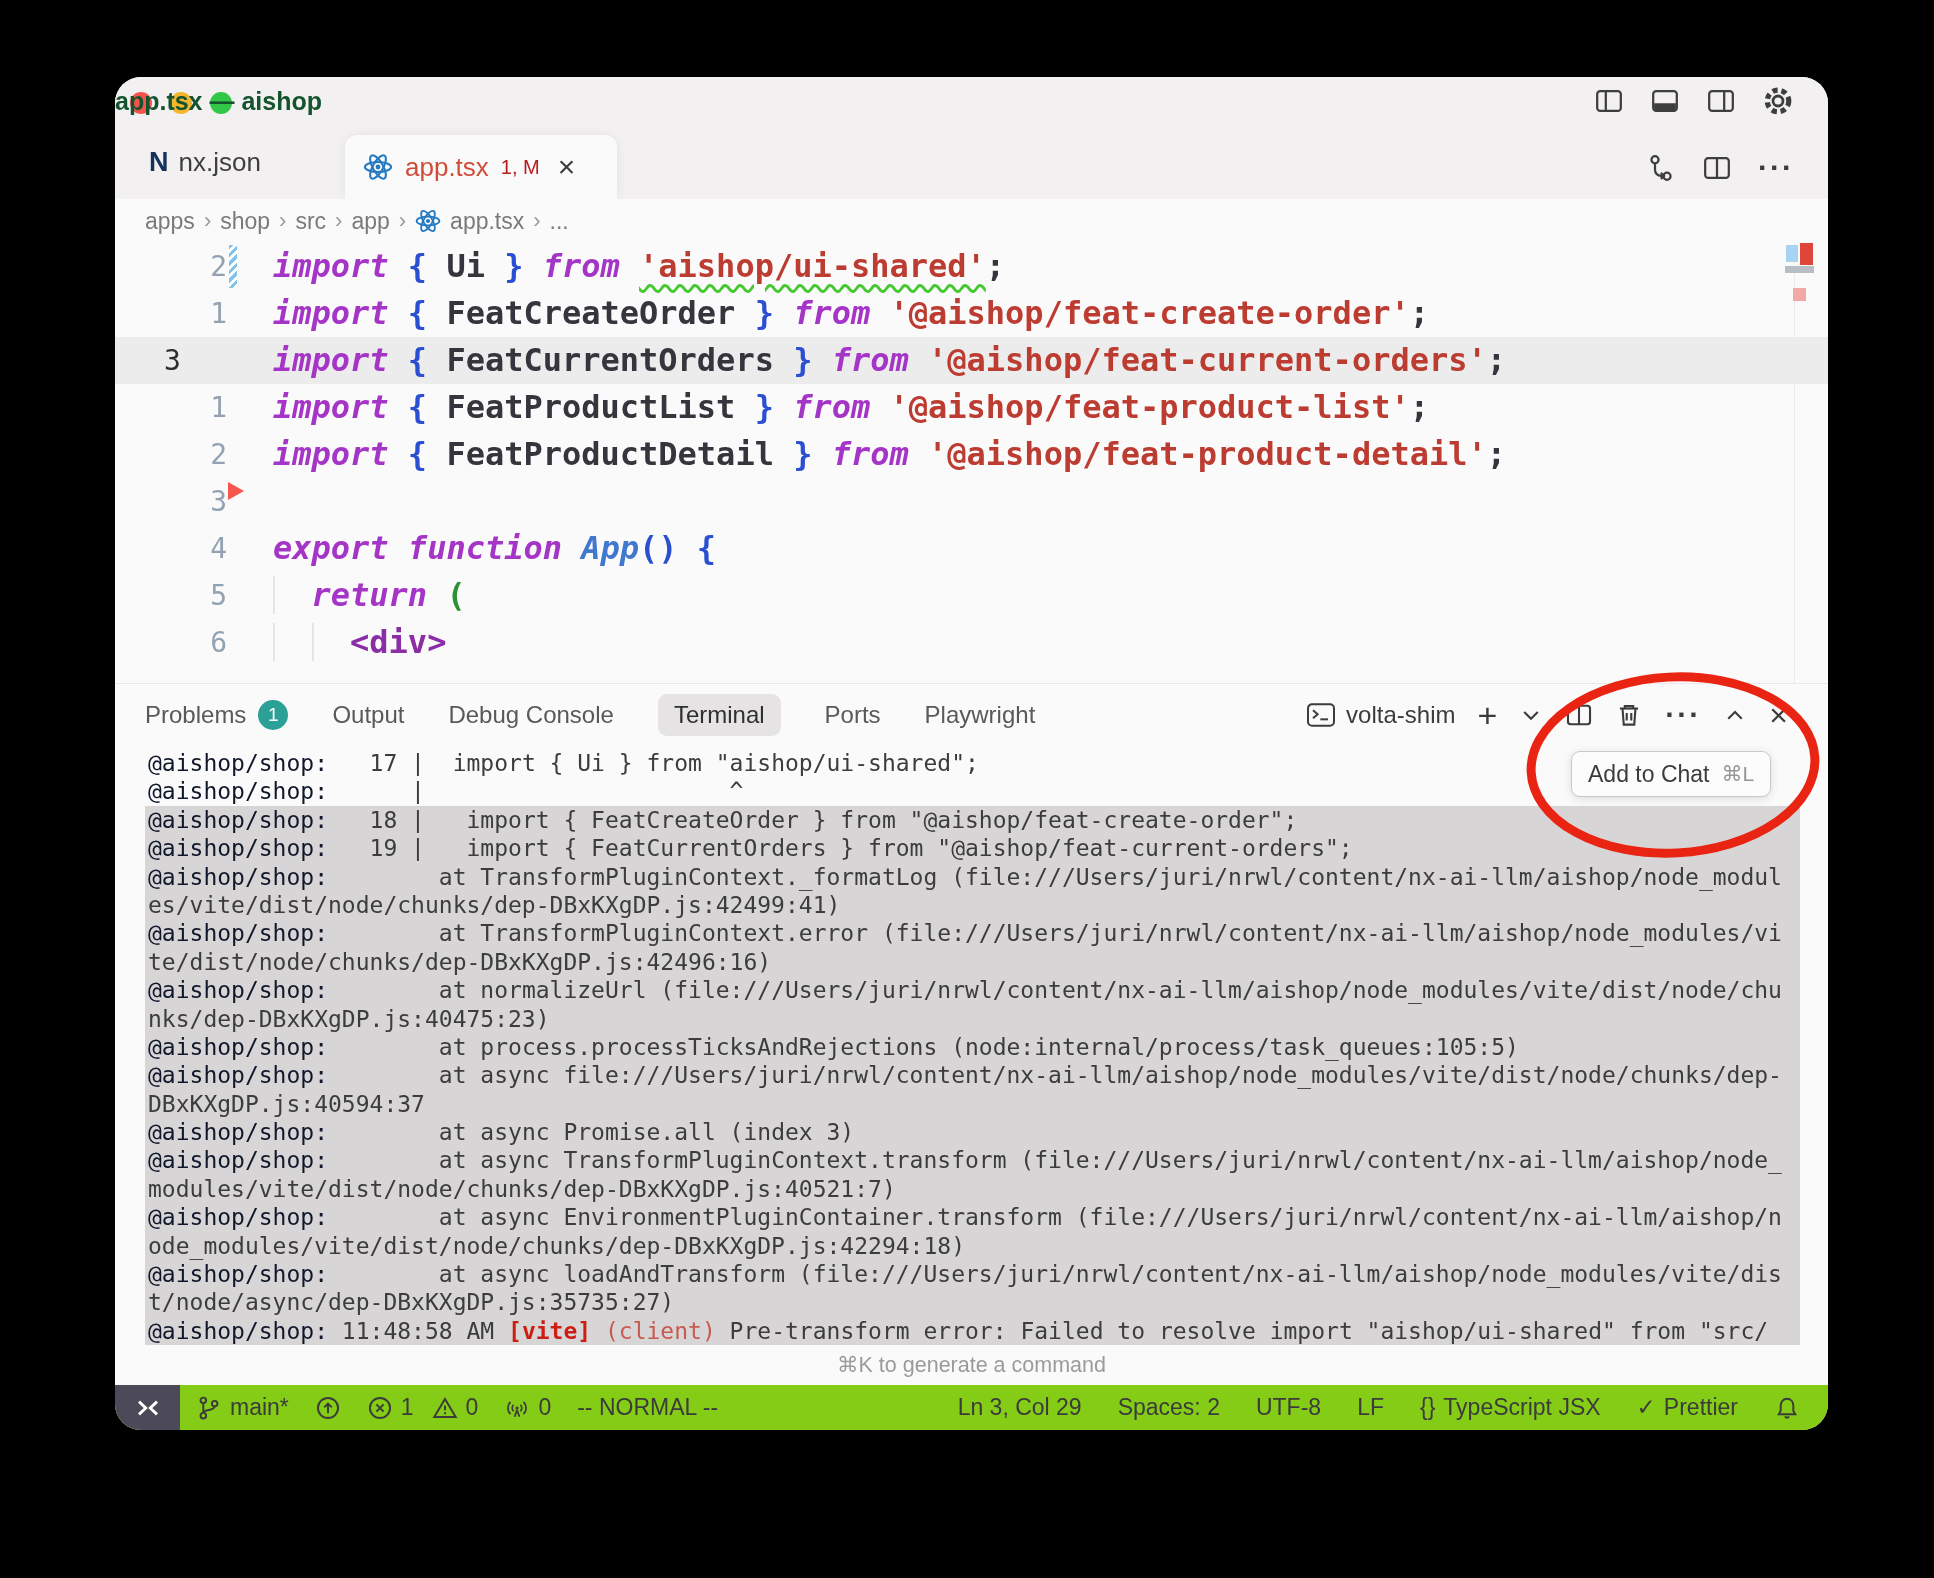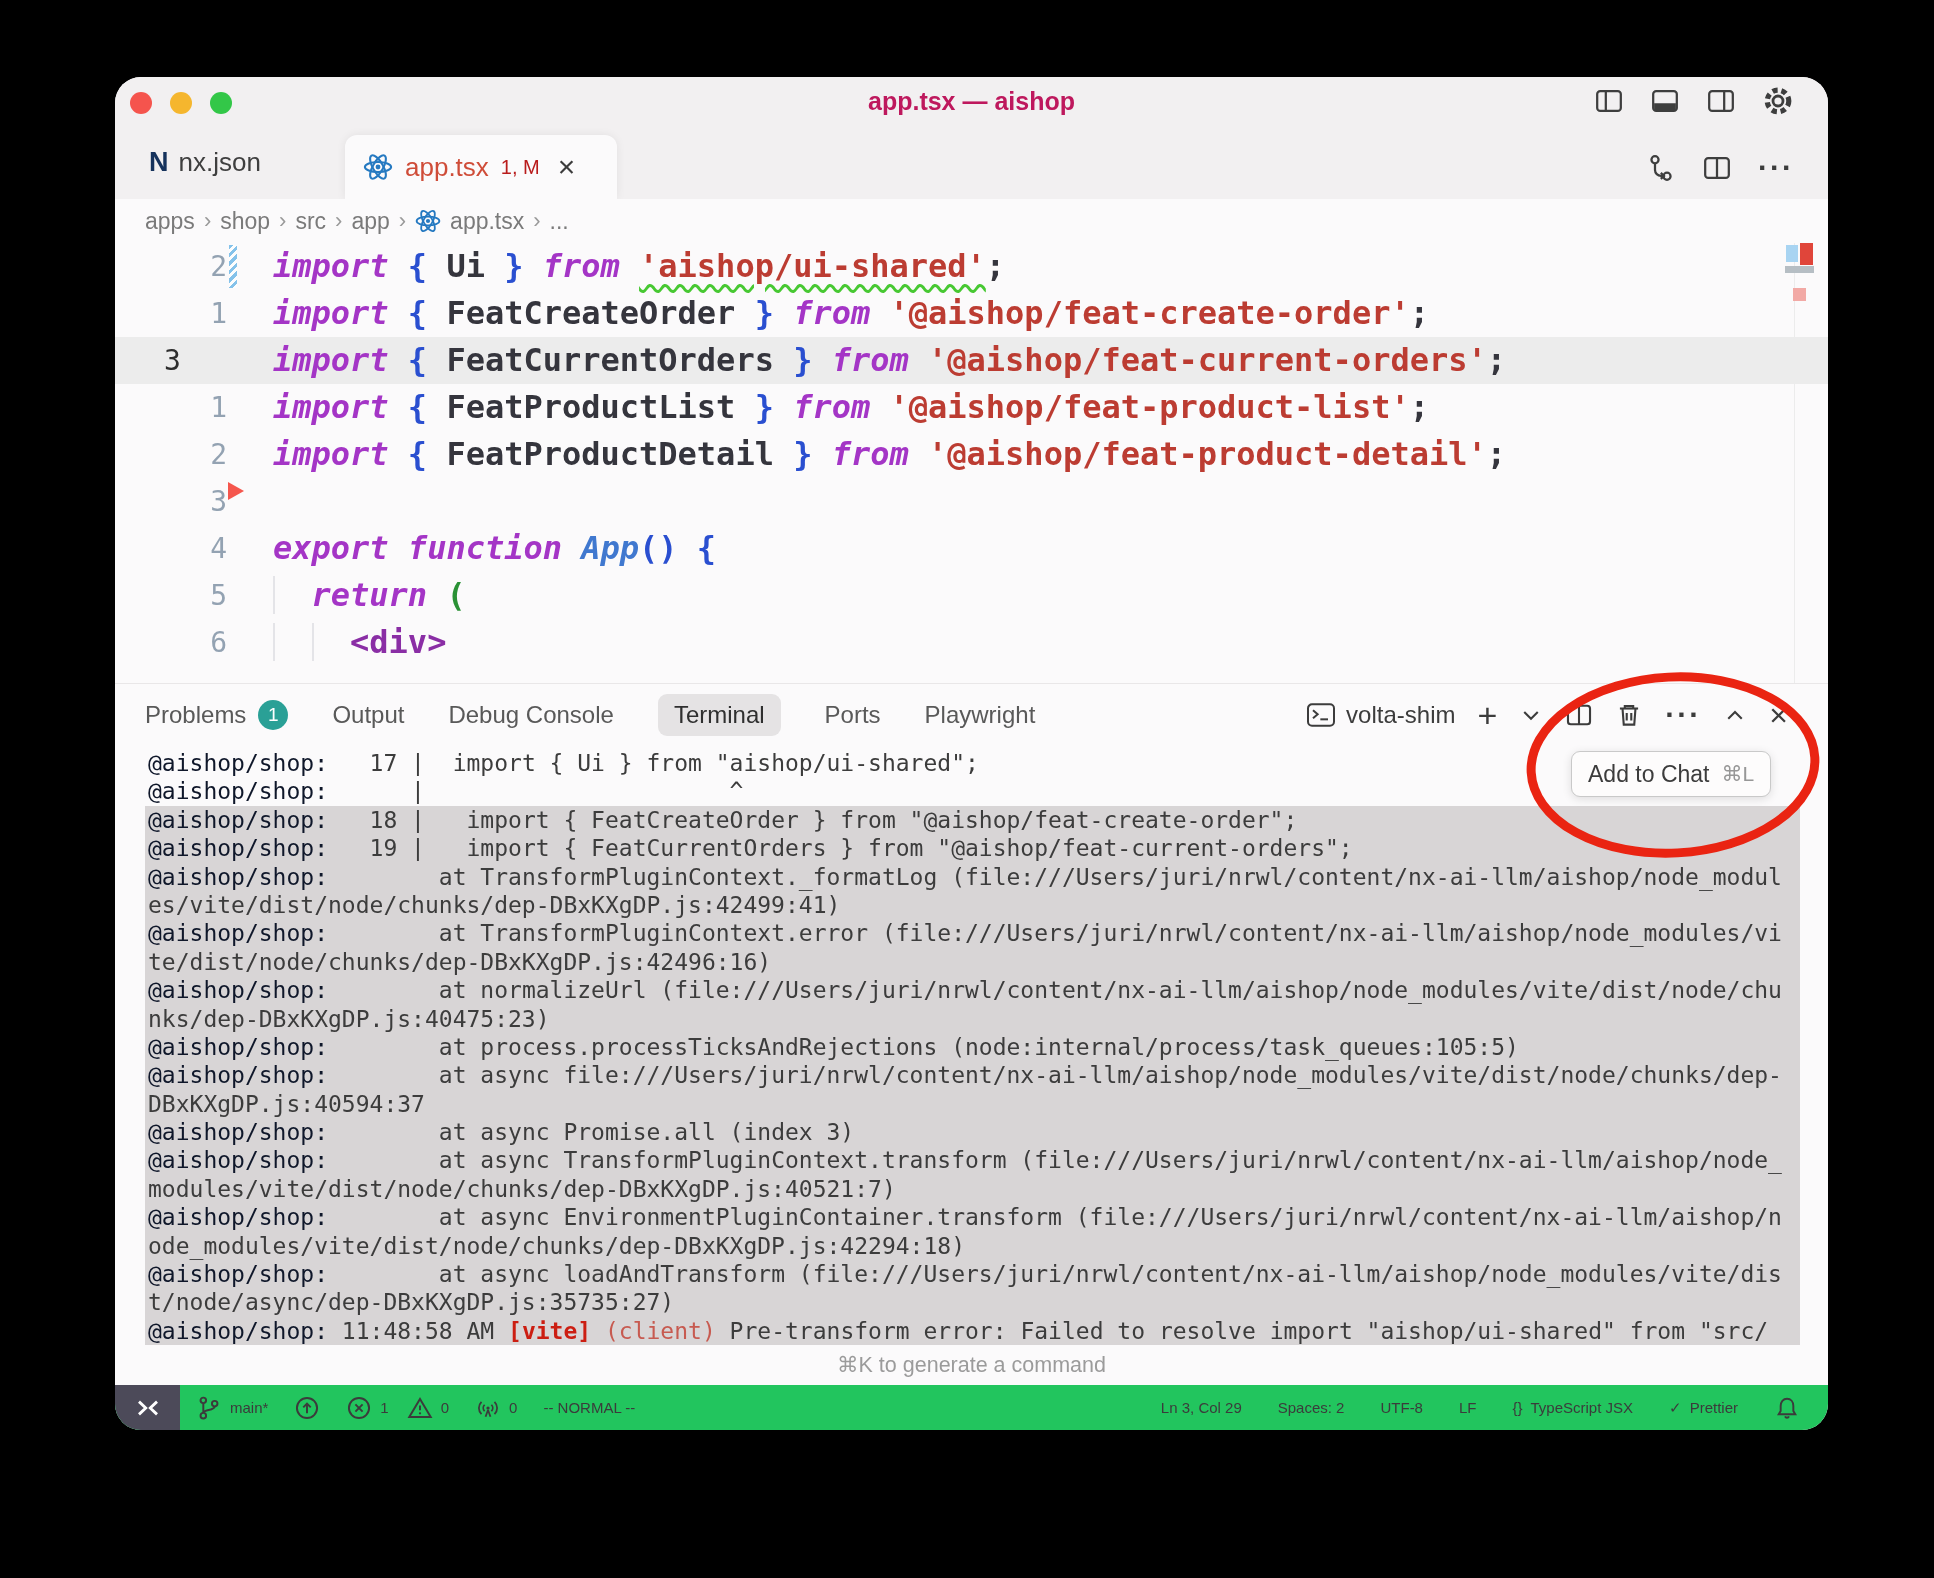--- a/index.html
+++ b/index.html
@@ -6,22 +6,22 @@
   .stage{position:relative;width:1934px;height:1578px;background:#000;overflow:hidden;
          font-family:"Liberation Sans",sans-serif;}
   .window{position:absolute;left:115px;top:77px;width:1713px;height:1353px;
           background:#fcfbfc;border-radius:26px;overflow:hidden;}
   
   .titlebar{position:absolute;left:0;top:0;right:0;height:48px;background:#f2f0f1;}
   .tl{position:absolute;top:15px;width:22px;height:22px;border-radius:50%;}
   .tl.red{left:15px;background:#f5544d;}
   .tl.yellow{left:55px;background:#f5b62e;}
   .tl.green{left:95px;background:#33c748;}
-  .title{position:absolute;left:0;right:0;top:0;height:48px;line-height:48px;text-align:center;
-         font-size:25px;font-weight:600;color:#be185d;}
+  .title{position:absolute;left:0;right:0;top:0;height:48px;line-height:48px;text-align:left;
+         font-size:25px;font-weight:600;color:#14532d;}
   .tb-icons{position:absolute;right:34px;top:0;height:48px;display:flex;align-items:center;gap:26px;}
   .icn{display:inline-flex;align-items:center;justify-content:center;color:#3e3e3e;}
   .icn svg{display:block;}
   
   .tabstrip{position:absolute;left:0;top:48px;right:0;height:74px;background:#f2f0f1;}
   .tab{position:absolute;display:flex;align-items:center;gap:12px;}
   .tab-inactive{left:0;top:0;height:74px;padding-left:34px;}
   .tab-inactive .lbl{font-size:26px;color:#3f3f3f;}
   .nx-logo{font-weight:900;font-size:27px;color:#16325c;letter-spacing:-2px;}
   .tab-active{left:230px;top:10px;height:64px;width:272px;background:#fbfafb;
@@ -87,22 +87,22 @@
   .client{color:#c75a50;}
   .hint{position:absolute;left:0;right:0;top:668px;text-align:center;font-size:21.5px;color:#9b9b9b;}
   
   .tooltip{position:absolute;left:1456px;top:674px;height:44px;display:flex;align-items:center;
            background:#fdfcfc;border:1px solid #c9c9c9;border-radius:9px;padding:0 16px;
            box-shadow:0 2px 10px rgba(0,0,0,.12);z-index:40;gap:12px;}
   .tooltip .tl1{font-size:23px;color:#3c3c3c;}
   .tooltip .tl2{font-size:21px;color:#979797;}
   .annot{position:absolute;left:0;top:0;z-index:50;pointer-events:none;}
   
-  .statusbar{position:absolute;left:0;bottom:0;right:0;height:45px;background:#22c55e;
-             display:flex;align-items:center;font-size:15px;color:#3b3b3b;}
+  .statusbar{position:absolute;left:0;bottom:0;right:0;height:45px;background:#84cc16;
+             display:flex;align-items:center;font-size:23px;color:#3b3b3b;}
   .remote{width:65px;height:45px;background:#4c4a59;display:flex;align-items:center;
           justify-content:center;flex-shrink:0;}
   .sb-item{display:flex;align-items:center;gap:8px;white-space:nowrap;}
   .sb-left{display:flex;align-items:center;gap:26px;margin-left:16px;}
   .sb-right{display:flex;align-items:center;gap:36px;margin-left:auto;margin-right:28px;}
 </style>
 </head>
 <body>
 
 <div class="stage">

